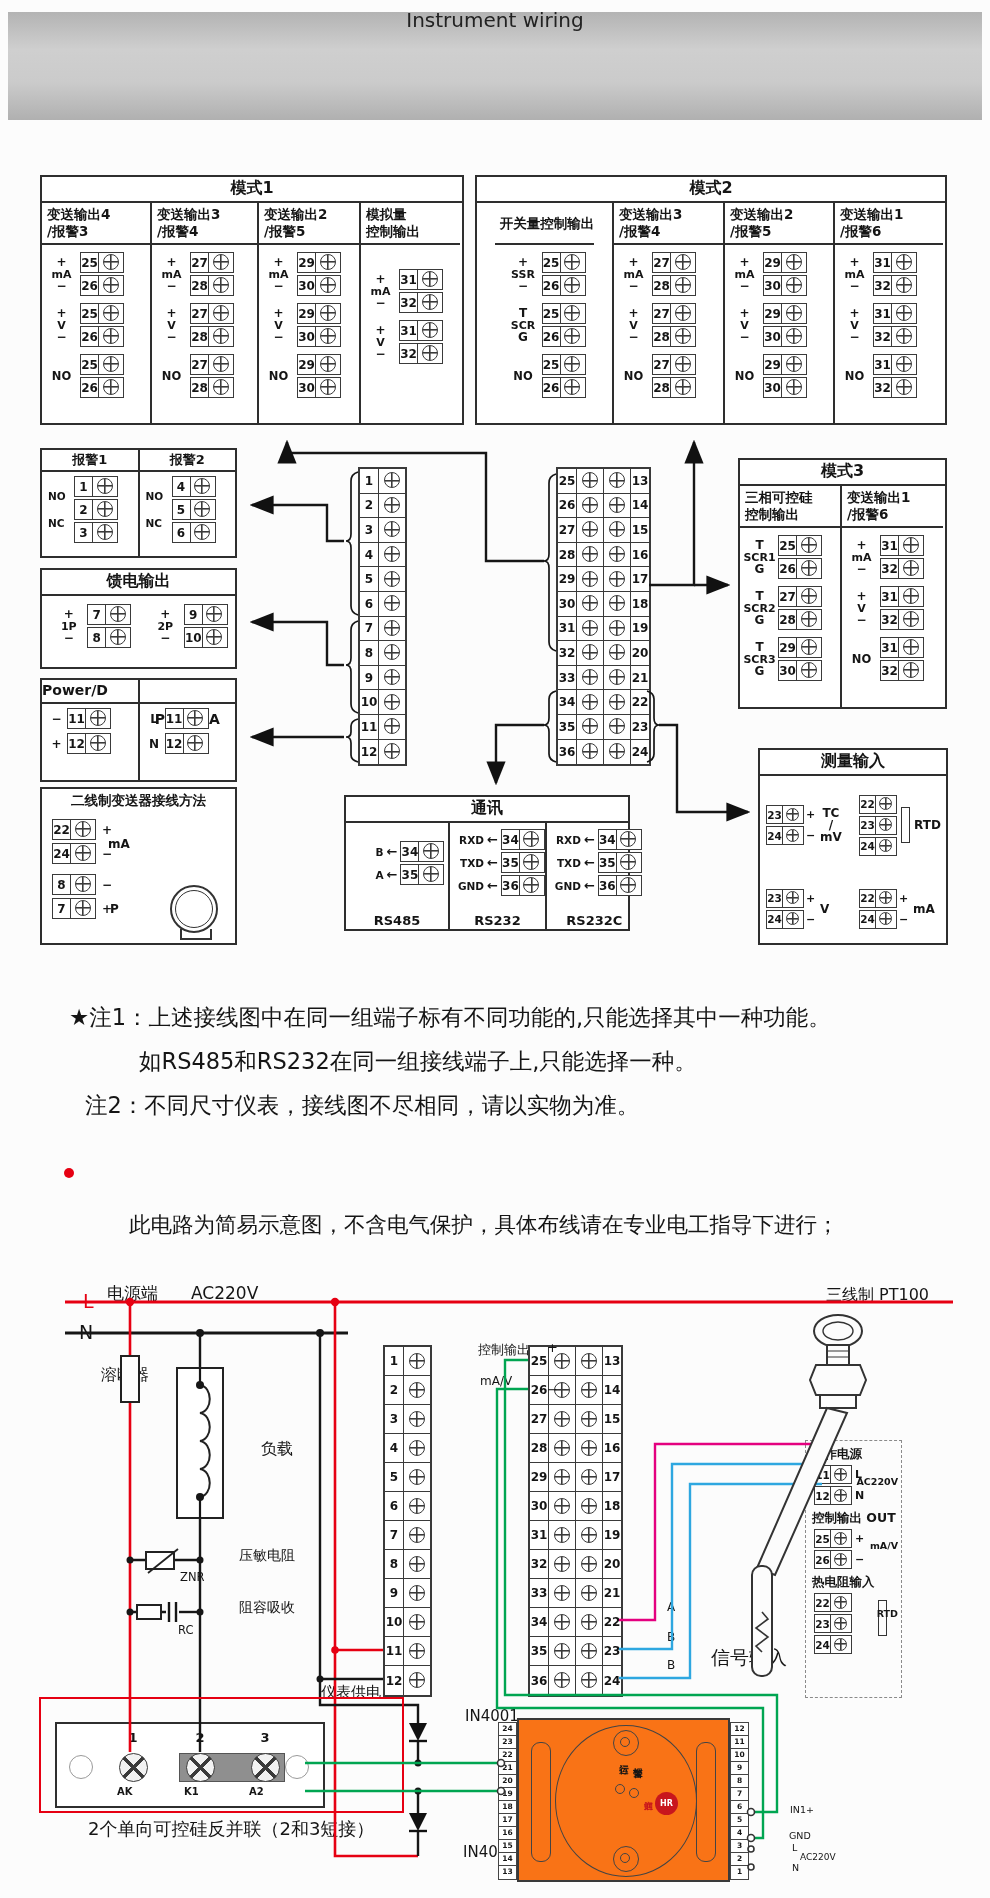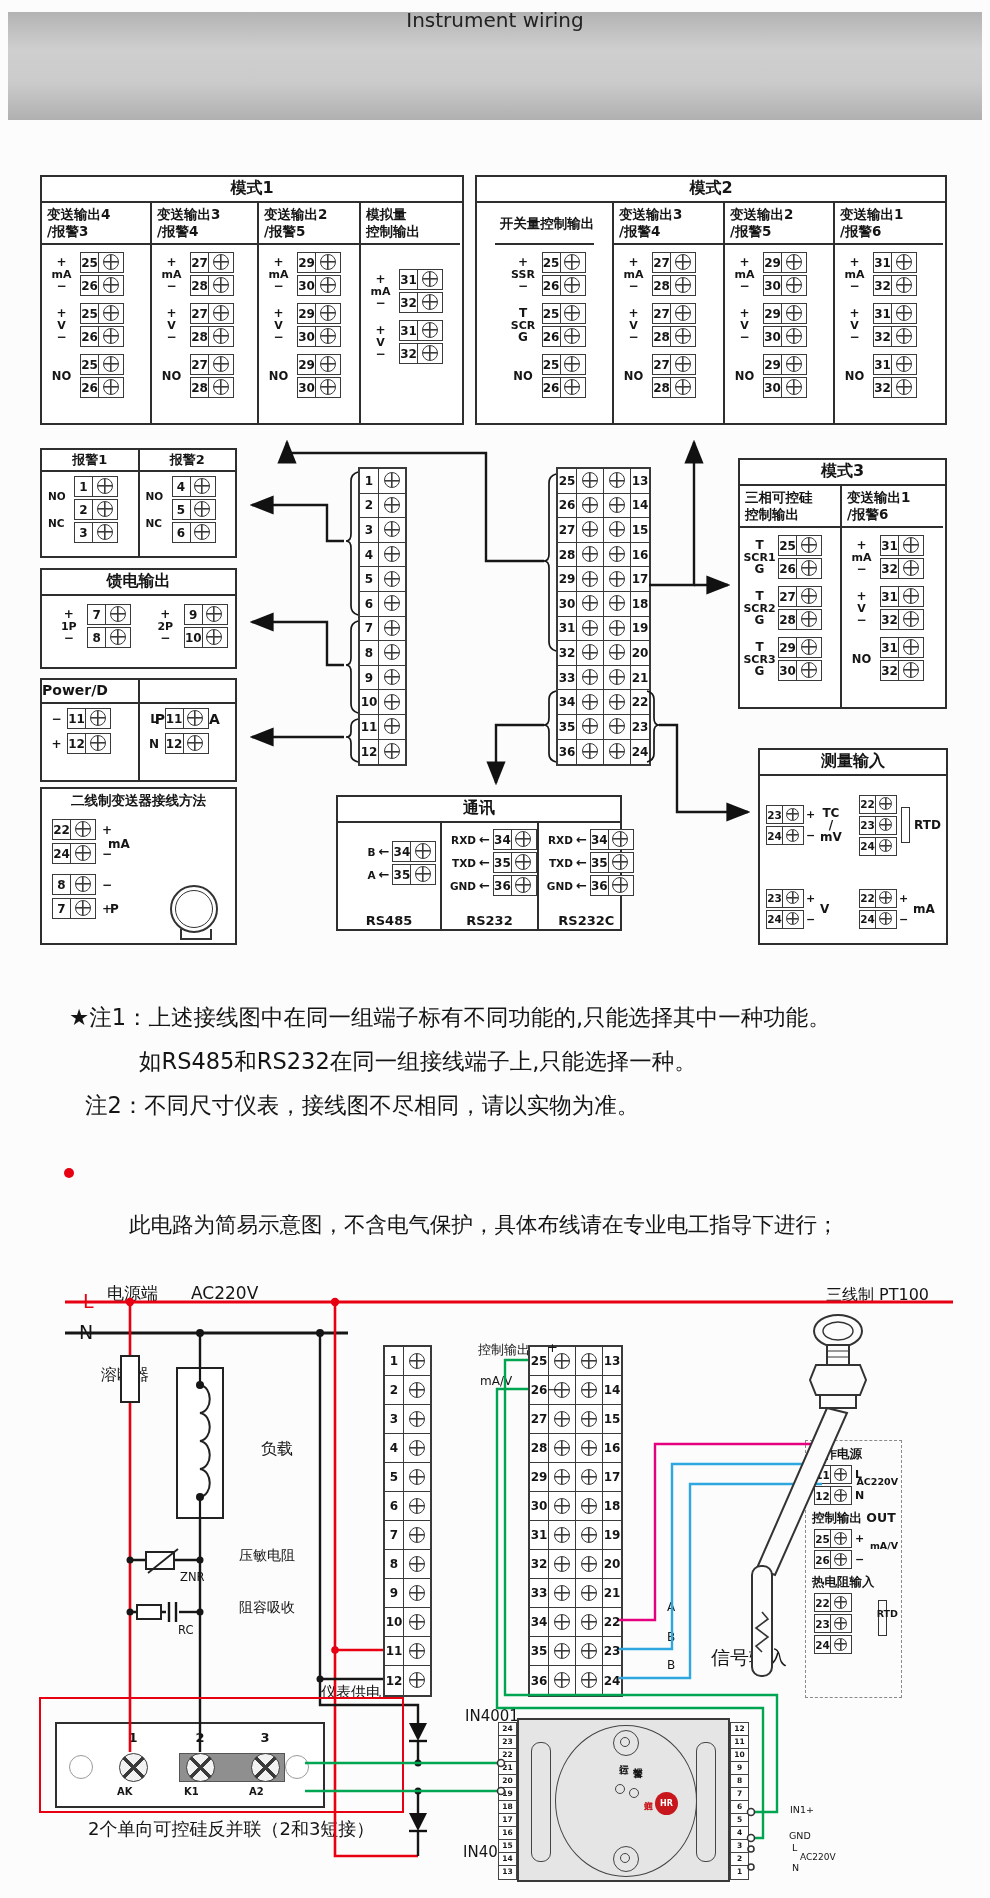--- a/index.html
+++ b/index.html
@@ -73,21 +73,21 @@
   
   #scrbox{position:absolute;left:55px;top:1722px;width:270px;height:86px;border:2.4px solid #2e2e2e;background:#fff;box-sizing:border-box;}
   #scrbox .mount{position:absolute;top:31px;width:22px;height:22px;border:1.8px solid #9a9a9a;border-radius:50%;}
   #scrbox .bar{position:absolute;left:122px;top:29px;width:104px;height:27px;background:#8f8f8f;border:1px solid #555;}
   #scrbox .bscrew{position:absolute;top:29px;width:27px;height:27px;border:1.8px solid #3a3a3a;border-radius:50%;background:#f2f2f2 linear-gradient(45deg,transparent 46%,#3a3a3a 46%,#3a3a3a 54%,transparent 54%) ,#f2f2f2;background:
      linear-gradient(45deg,transparent 46%,#3a3a3a 46%,#3a3a3a 54%,transparent 54%),
      linear-gradient(-45deg,transparent 46%,#3a3a3a 46%,#3a3a3a 54%,transparent 54%),#f2f2f2;}
   #scrbox .snum{position:absolute;top:6px;width:14px;text-align:center;font-size:13px;font-weight:700;}
   #scrbox .sname{position:absolute;top:62px;font-size:10px;font-weight:700;}
   
-  #module{position:absolute;left:517px;top:1718px;width:213px;height:164px;border:2px solid #3a3a3a;background:#e5e5e5;box-sizing:border-box;}
+  #module{position:absolute;left:517px;top:1718px;width:213px;height:164px;border:2px solid #3a3a3a;background:#f97316;box-sizing:border-box;}
   #module .slot{position:absolute;top:22px;width:18px;height:118px;border:1.6px solid #444;border-radius:9px;}
   #module .bigc{position:absolute;left:36px;top:5px;width:140px;height:150px;border:1.6px solid #444;border-radius:50%;}
   #module .mscrew{position:absolute;left:94px;width:24px;height:24px;border:1.6px solid #444;border-radius:50%;}
   #module .mscrew:before{content:"";position:absolute;left:6px;top:6px;width:8px;height:8px;border:1.4px solid #444;border-radius:50%;}
   #module .vt{position:absolute;writing-mode:vertical-rl;font-size:9.5px;font-weight:700;letter-spacing:1px;}
   #module .dotc{position:absolute;width:8px;height:8px;border:1.4px solid #444;border-radius:50%;}
   #module .logo{position:absolute;left:136px;top:72px;width:23px;height:23px;background:#c8161d;border-radius:50%;color:#fff;font-size:8px;font-weight:700;text-align:center;line-height:23px;}
   #module .logotxt{position:absolute;left:124px;top:74px;writing-mode:vertical-rl;font-size:8.5px;color:#c8161d;font-weight:700;}
   .mstrip{position:absolute;border:1.4px solid #444;background:#fff;display:flex;flex-direction:column;box-sizing:border-box;}
   .mcell{width:17px;height:13px;font-size:7.5px;font-weight:700;text-align:center;line-height:12px;border-bottom:1px solid #444;box-sizing:border-box;}
@@ -993,21 +993,21 @@
           </div>
           <div style="font-size: 12px; font-weight: 700; margin-left: 4px;">+</div>
         </div>
       </div>
       <div class="tw-sgn" style="left: 66px; top: 48px;">mA</div>
       <div class="tw-sgn" style="left: 68px; top: 113px;">P</div>
       <div class="xmit">
         <div class="bs"></div>
       </div>
     </div>
-  <div id="commBox" class="box" style="left:336px;top:795px;width:286px;height:136px">
+  <div id="commBox" class="box" style="left:344px;top:795px;width:286px;height:136px">
       <div class="bh">通讯</div>
       <div class="cols">
         <div class="col" style="flex: 0 0 104px; position: relative;">
           <div style="padding-top: 16px;">
             <div class="crow">
               <div class="clab">B</div>
               <div class="carw">←</div>
               <div class="term">
                 <div class="tnum">34</div>
                 <div class="sc">

